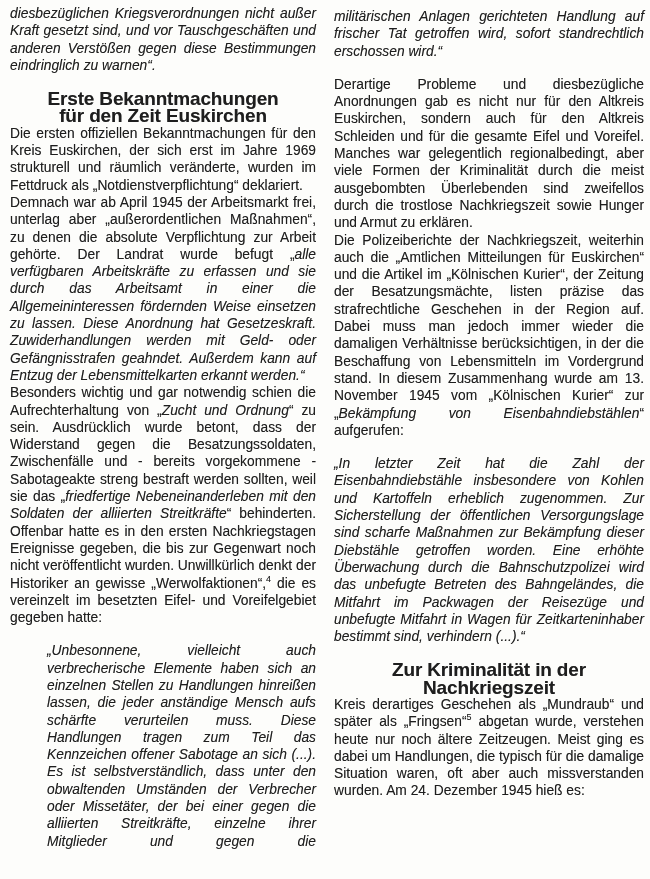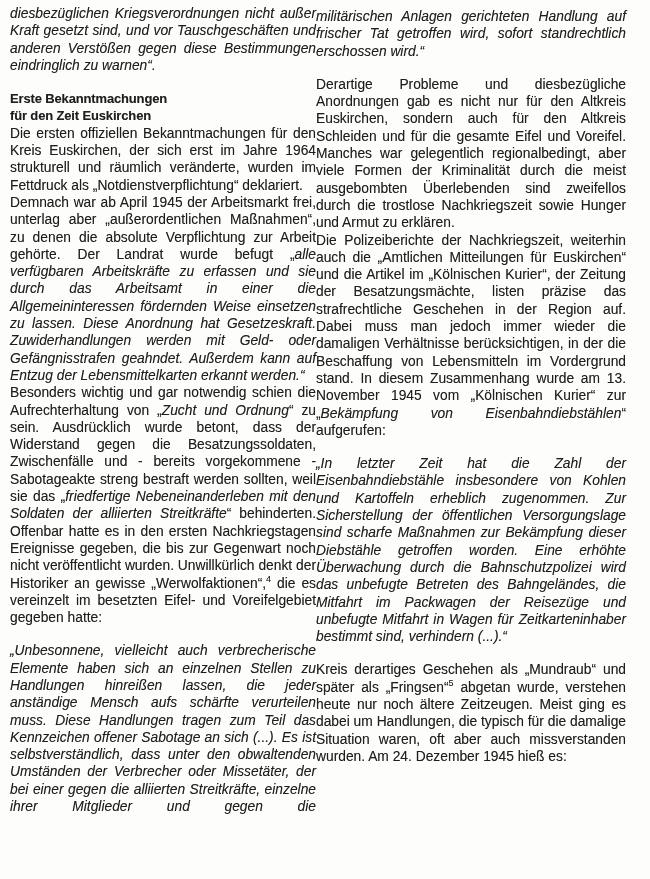--- a/index.html
+++ b/index.html
@@ -6,81 +6,83 @@
   body {
     width: 650px; height: 879px;
     background: #fdfdfb;
     overflow: hidden;
   }
   .page {
     box-sizing: border-box;
     width: 650px; height: 819px;
     padding: 5px 6px 0 10px;
     display: flex;
+    gap: 18px;
     font-family: "Liberation Sans", "DejaVu Sans", sans-serif;
     font-size: 13.8px;
     line-height: 17.3px;
     color: #1e1e1e;
     text-align: justify;
     text-shadow: 0 0 0.5px rgba(25,25,25,0.4);
     hyphens: auto;
     -webkit-hyphens: auto;
   }
   .col { width: 306px; flex: 0 0 auto; }
   .col-right { width: 310px; padding-top: 3px; }
   p, h2 { margin: 0; padding: 0; }
   h2 {
-    font-size: 13px;
+    font-size: 19px;
     font-weight: 700;
     line-height: 17.3px;
     letter-spacing: -0.15px;
-    text-align: left;
+    text-align: center;
   }
   .hline { display: block; }
   .it { font-style: italic; }
   .gap { margin-top: 16px; }
   sup {
     font-size: 9px;
     line-height: 0;
     vertical-align: super;
   }
   
-  .cont { text-align-last: justify; }
+  .cont { text-align-last: justify; margin-left: 37px; }
 </style>
 </head>
 <body>
 
 <div class="page">
 
   <div class="col">
     <p class="it">diesbezüglichen Kriegsverordnungen nicht außer Kraft gesetzt sind, und vor Tauschgeschäften und anderen Verstößen gegen diese Bestimmungen eindringlich zu warnen“.</p>
 
     <h2 class="gap">
       <span class="hline">Erste Bekanntmachungen</span>
       <span class="hline">für den Zeit Euskirchen</span>
     </h2>
 
-    <p>Die ersten offiziellen Bekanntmachungen für den Kreis Euskirchen, der sich erst im Jahre 1964 strukturell und räumlich veränderte, wurden im Fettdruck als „Notdienstverpflichtung“ deklariert.</p>
+    <p>Die ersten offiziellen Bekanntmachungen für den Kreis Euskirchen, der sich erst im Jahre 1969 strukturell und räumlich veränderte, wurden im Fettdruck als „Notdienstverpflichtung“ deklariert.</p>
 
     <p><span>Demnach war ab April 1945 der Arbeitsmarkt frei, unterlag aber „außerordentlichen Maßnahmen“, zu denen die absolute Verpflichtung zur Arbeit gehörte. Der Landrat wurde befugt „</span><i class="it">alle verfügbaren Arbeitskräfte zu erfassen und sie durch das Arbeitsamt in einer die Allgemeininteressen fördernden Weise einsetzen zu lassen. Diese Anordnung hat Gesetzeskraft. Zuwiderhandlungen werden mit Geld- oder Gefängnisstrafen geahndet. Außerdem kann auf Entzug der Lebensmittelkarten erkannt werden.“</i></p>
 
     <p><span>Besonders wichtig und gar notwendig schien die Aufrechterhaltung von „</span><i class="it">Zucht und Ordnung</i><span>“ zu sein. Ausdrücklich wurde betont, dass der Widerstand gegen die Besatzungssoldaten, Zwischenfälle und - bereits vorgekommene - Sabotageakte streng bestraft werden sollten, weil sie das „</span><i class="it">friedfertige Nebeneinanderleben mit den Soldaten der alliierten Streitkräfte</i><span>“ behinderten. Offenbar hatte es in den ersten Nachkriegstagen Ereignisse gegeben, die bis zur Gegenwart noch nicht veröffentlicht wurden. Unwillkürlich denkt der Historiker an gewisse „Werwolfaktionen“,</span><sup>4</sup><span> die es vereinzelt im besetzten Eifel- und Voreifelgebiet gegeben hatte:</span></p>
 
     <p class="it gap cont">„Unbesonnene, vielleicht auch verbrecherische Elemente haben sich an einzelnen Stellen zu Handlungen hinreißen lassen, die jeder anständige Mensch aufs schärfte verurteilen muss. Diese Handlungen tragen zum Teil das Kennzeichen offener Sabotage an sich (...). Es ist selbstverständlich, dass unter den obwaltenden Umständen der Verbrecher oder Missetäter, der bei einer gegen die alliierten Streitkräfte, einzelne ihrer Mitglieder und gegen die</p>
   </div>
 
   <div class="col col-right">
     <p class="it">militärischen Anlagen gerichteten Handlung auf frischer Tat getroffen wird, sofort standrechtlich erschossen wird.“</p>
 
     <p class="gap">Derartige Probleme und diesbezügliche Anordnungen gab es nicht nur für den Altkreis Euskirchen, sondern auch für den Altkreis Schleiden und für die gesamte Eifel und Voreifel. Manches war gelegentlich regionalbedingt, aber viele Formen der Kriminalität durch die meist ausgebombten Überlebenden sind zweifellos durch die trostlose Nachkriegszeit sowie Hunger und Armut zu erklären.</p>
 
     <p><span>Die Polizeiberichte der Nachkriegszeit, weiterhin auch die „Amtlichen Mitteilungen für Euskirchen“ und die Artikel im „Kölnischen Kurier“, der Zeitung der Besatzungsmächte, listen präzise das strafrechtliche Geschehen in der Region auf. Dabei muss man jedoch immer wieder die damaligen Verhältnisse berücksichtigen, in der die Beschaffung von Lebensmitteln im Vordergrund stand. In diesem Zusammenhang wurde am 13. November 1945 vom „Kölnischen Kurier“ zur „</span><i class="it">Bekämpfung von Eisenbahndiebstählen</i><span>“ aufgerufen:</span></p>
 
     <p class="it gap">„In letzter Zeit hat die Zahl der Eisenbahndiebstähle insbesondere von Kohlen und Kartoffeln erheblich zugenommen. Zur Sicherstellung der öffentlichen Versorgungslage sind scharfe Maßnahmen zur Bekämpfung dieser Diebstähle getroffen worden. Eine erhöhte Überwachung durch die Bahnschutzpolizei wird das unbefugte Betreten des Bahngeländes, die Mitfahrt im Packwagen der Reisezüge und unbefugte Mitfahrt in Wagen für Zeitkarteninhaber bestimmt sind, verhindern (...).“</p>
 
     <h2 class="gap">
+      <span class="hline">Zur Kriminalität in der Nachkriegszeit</span>
     </h2>
 
     <p><span>Kreis derartiges Geschehen als „Mundraub“ und später als „Fringsen“</span><sup>5</sup><span> abgetan wurde, verstehen heute nur noch ältere Zeitzeugen. Meist ging es dabei um Handlungen, die typisch für die damalige Situation waren, oft aber auch missverstanden wurden. Am 24. Dezember 1945 hieß es:</span></p>
 
   </div>
 
 </div>
 
 </body></html>

